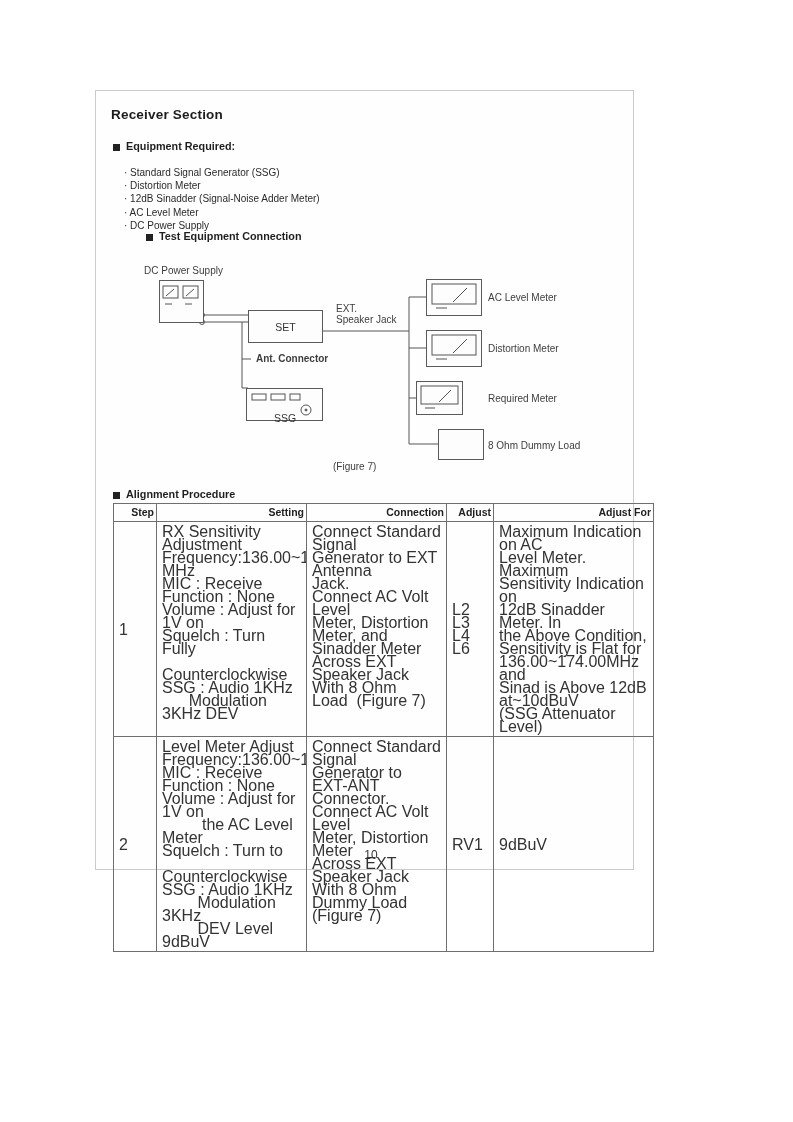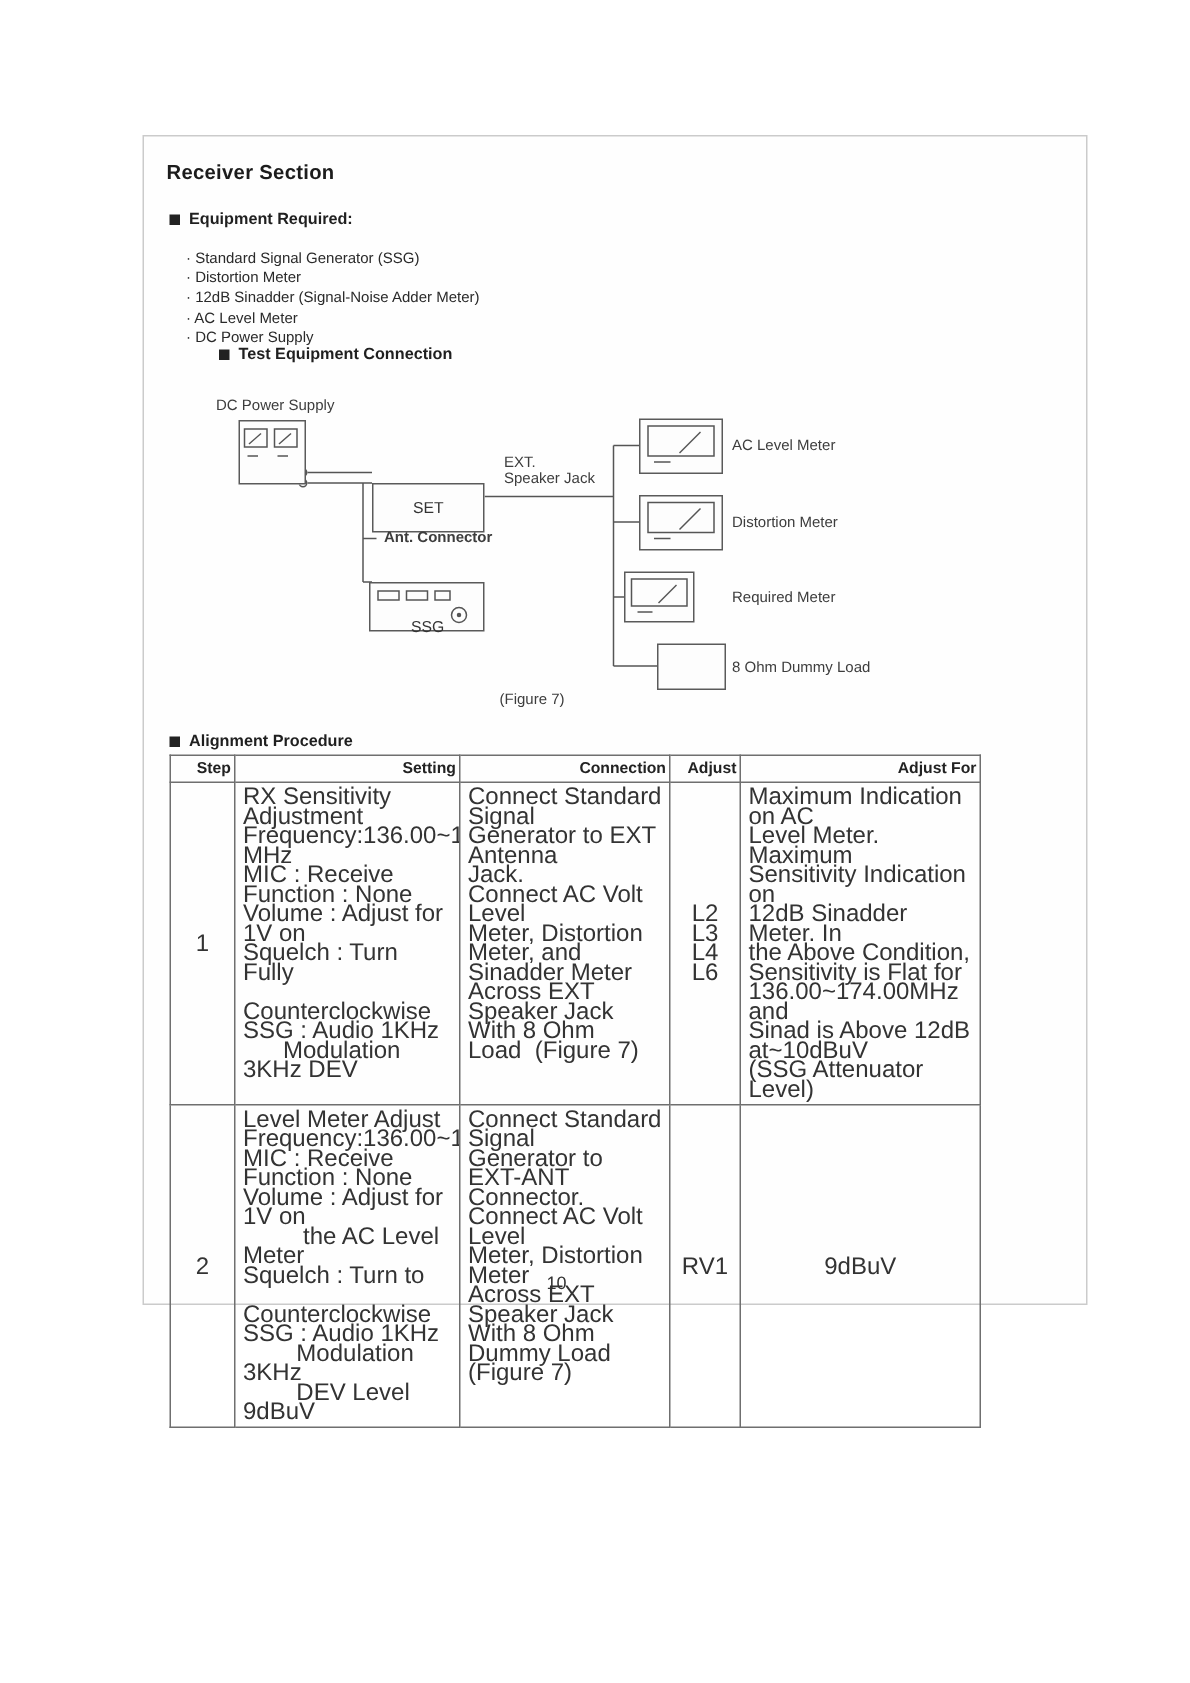--- a/index.html
+++ b/index.html
@@ -4,21 +4,21 @@
 <style>
   * { box-sizing: border-box; }
   html,body { margin:0; padding:0; }
   body {
     width:793px; height:1122px; position:relative;
     background:#ffffff;
     font-family:"Liberation Sans", sans-serif;
     color:#2e2e2e;
   }
   .sheet {
-    position:absolute; left:95px; top:90px; width:630px; height:780px;
+    position:absolute; left:95px; top:90px; width:539px; height:780px;
     background:#fefefe; border:1px solid #cbcbcb;
   }
   .abs { position:absolute; }
   .title {
     left:15px; top:16px; font-size:13.5px; font-weight:bold; color:#1c1c1c;
     letter-spacing:0.2px;
   }
   .sec-head {
     font-size:10.8px; font-weight:bold; color:#1f1f1f; white-space:nowrap;
   }
@@ -42,21 +42,21 @@
   .align-table {
     position:absolute; left:17px; top:412px; width:540px;
     border-collapse:collapse; table-layout:fixed;
   }
   .align-table th, .align-table td {
     border:1px solid #6f6f6f; font-size:16px; line-height:13px;
     color:#333; padding:3px 5px; overflow:hidden;
   }
   .align-table th { font-weight:bold; text-align:right; padding:2px; font-size:10.5px; color:#222; }
   td.pre { white-space:pre-wrap; vertical-align:top; }
-  td.mid { vertical-align:middle; text-align:center; }
+  td.mid { vertical-align:middle; text-align:left; }
   .pageno {
     left:245px; top:757px; width:60px; text-align:center;
     font-size:12px; color:#333;
   }
 </style>
 </head>
 <body>
 
 <div class="sheet">
 
@@ -108,21 +108,21 @@
           <rect x="3" y="5" width="15" height="12"></rect>
           <line x1="6" y1="15" x2="14" y2="8"></line>
           <rect x="23" y="5" width="15" height="12"></rect>
           <line x1="26" y1="15" x2="34" y2="8"></line>
           <line x1="5" y1="23" x2="12" y2="23"></line>
           <line x1="25" y1="23" x2="32" y2="23"></line>
         </g>
       </svg>
     </div>
 
-    <div class="dbox set-box" style="left:152px; top:61px; width:75px; height:33px;">
+    <div class="dbox set-box" style="left:152px; top:49px; width:75px; height:33px;">
       <span>SET</span>
     </div>
 
     <div class="dlbl" style="left:240px; top:42px;">EXT.
 Speaker Jack</div>
     <div class="dlbl" style="left:160px; top:92px;font-weight:bold;">Ant. Connector</div>
 
     <div class="dbox" style="left:150px; top:127px; width:77px; height:33px;">
       <svg width="75" height="31">
         <g stroke="#555" stroke-width="1" fill="none">

